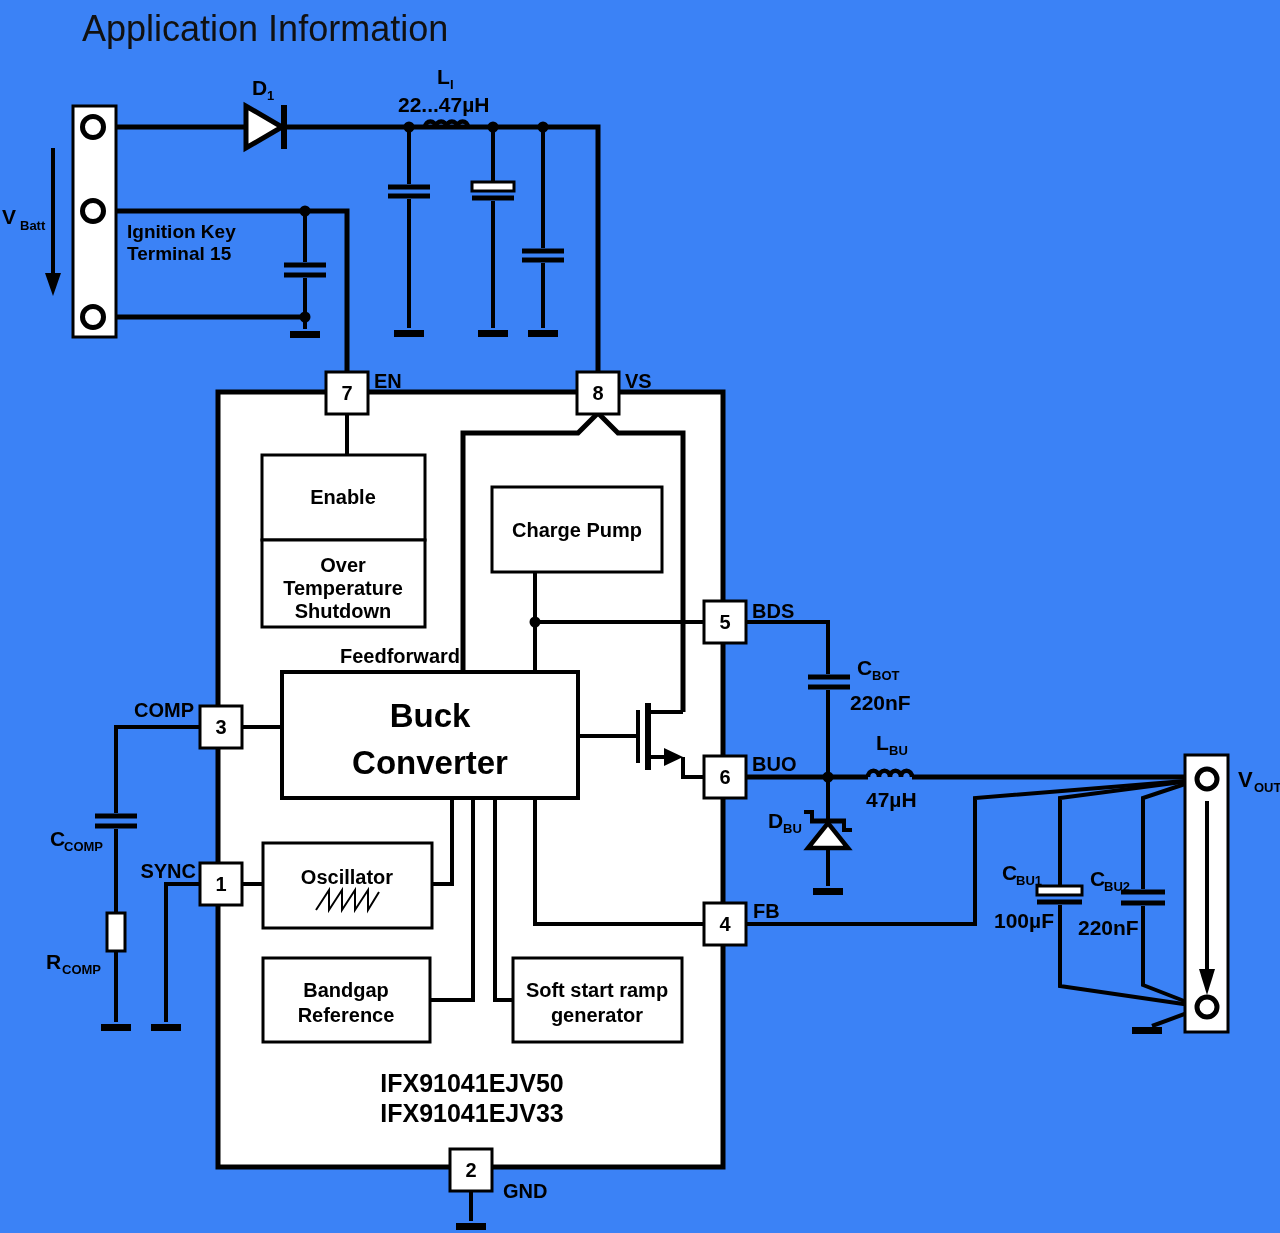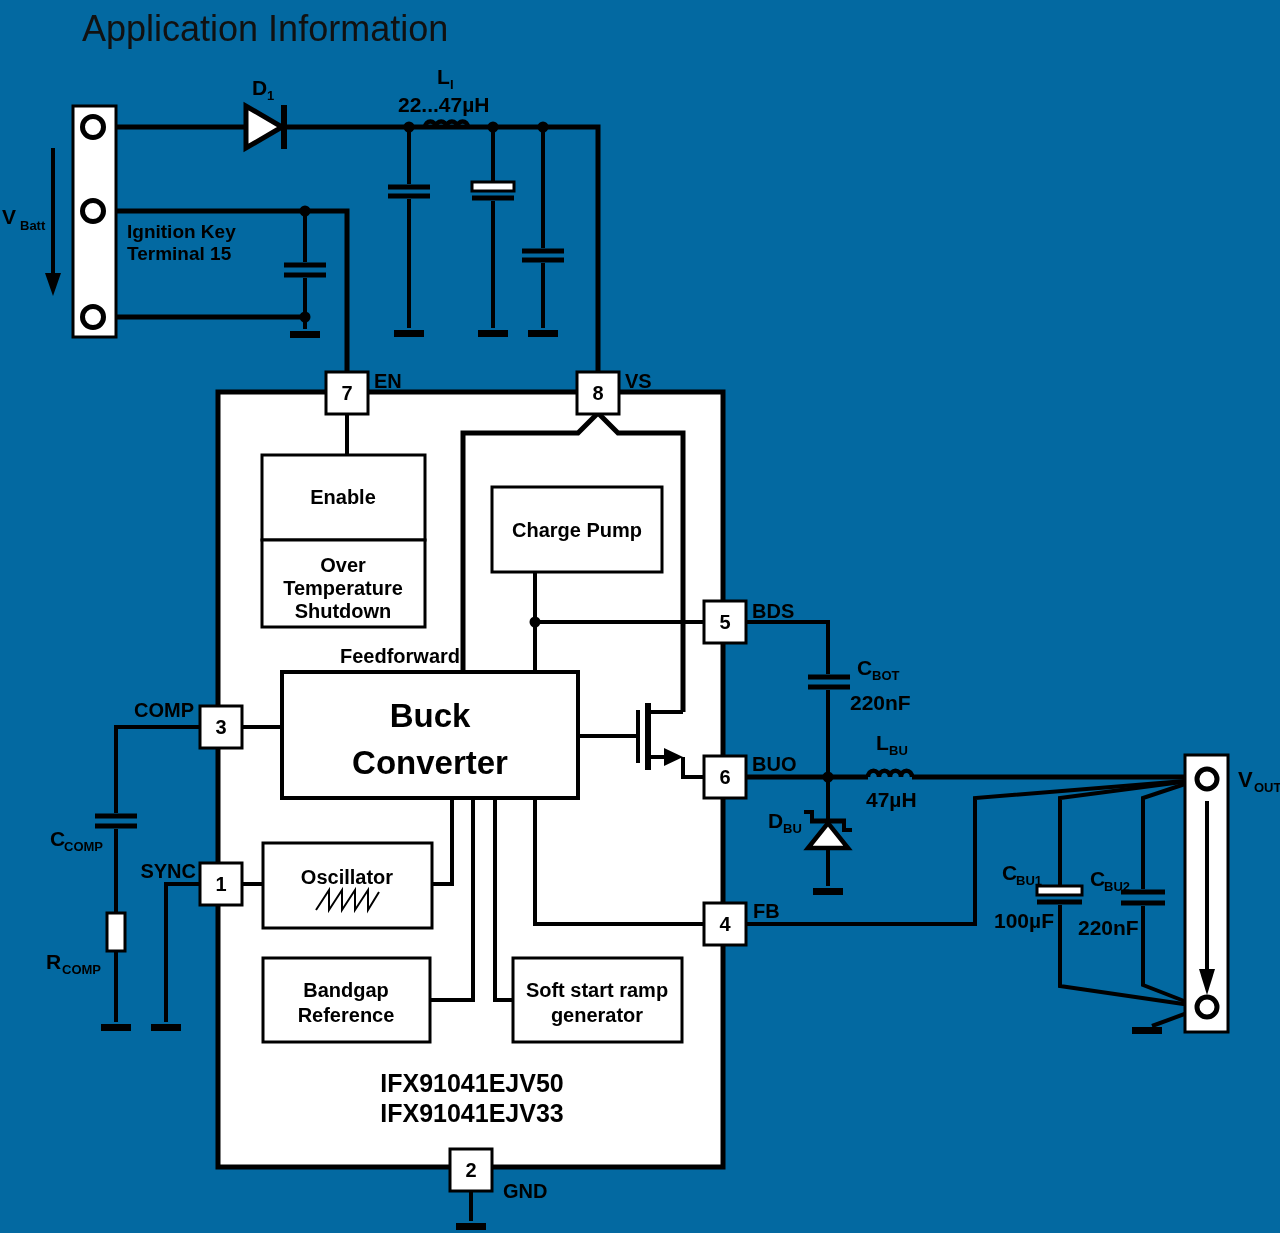--- a/index.html
+++ b/index.html
@@ -1,16 +1,16 @@
 <!DOCTYPE html>
 <html><head>
 <meta charset="utf-8">
 <style>
   html,body{margin:0;padding:0;background:#ffffff;}
-  .page{position:relative;width:1280px;height:1233px;background:#0369a1;overflow:hidden;}
+  .page{position:relative;width:1280px;height:1233px;background:#3b82f6;overflow:hidden;}
   svg{position:absolute;left:0;top:0;}
   text{font-family:"Liberation Sans","DejaVu Sans",sans-serif;fill:#000;font-weight:bold;}
   .title{font-size:36px;font-weight:normal;fill:#111;}
   .blk{font-size:20px;}
   .blk-big{font-size:33px;}
   .pinnum{font-size:20px;text-anchor:middle;}
   .pinlbl{font-size:20px;}
   .ref{font-size:21px;}
   .refsub{font-size:13px;}
   .val{font-size:21px;}

